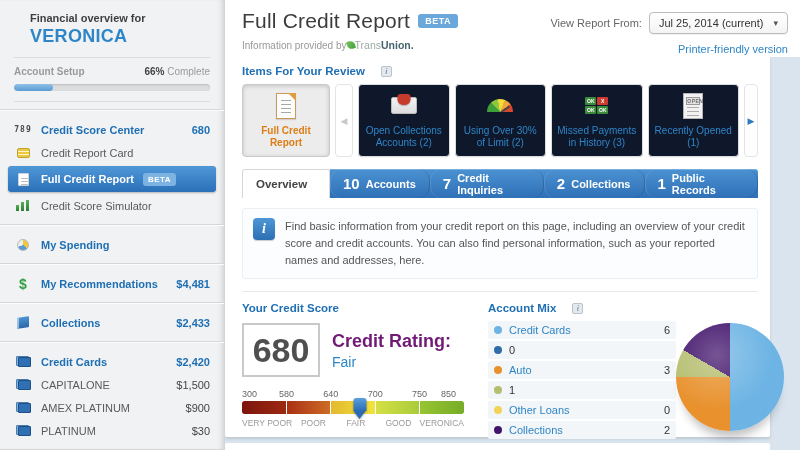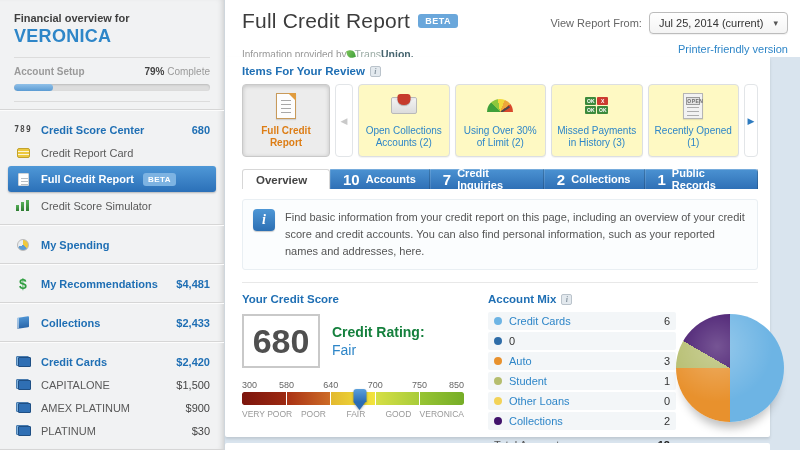--- a/index.html
+++ b/index.html
@@ -3,21 +3,21 @@
 <meta charset="utf-8">
 <style>
   * { box-sizing: border-box; margin: 0; padding: 0; }
   html,body { width:800px; height:450px; overflow:hidden; }
   body { font-family:"Liberation Sans", sans-serif; background:#d9e4ee; }
   .app { display:flex; width:800px; height:450px; }
 
   
   .sidebar { width:225px; flex:none; background:#f1f2f3; border-right:1px solid #cfd6dc;
              box-shadow: inset -5px 0 7px -5px rgba(0,0,0,.22); padding-top:8px; }
-  .sb-head { padding:4px 14px 2px; }
+  .sb-head { padding:4px 30px 2px; }
   .sb-eyebrow { font-size:11px; font-weight:bold; color:#3f3f3f; }
   .sb-name { font-size:18px; font-weight:bold; color:#2e86c8; margin-top:2px; letter-spacing:.3px; }
   .sb-setup { margin:8px 14px 0; border-top:1px solid #dcdcdc; border-bottom:1px solid #dcdcdc; padding:8px 0 10px; }
   .sb-setup-row { display:flex; justify-content:space-between; font-size:10px; }
   .sb-setup-label { color:#9a9a9a; font-weight:bold; }
   .sb-setup-pct { color:#444; font-weight:bold; }
   .sb-setup-word { color:#9a9a9a; font-weight:normal; }
   .progress-track { height:7px; background:#dddddd; border-radius:4px; margin-top:7px; overflow:hidden;
                     box-shadow: inset 0 1px 2px rgba(0,0,0,.15); }
   .progress-fill { height:100%; background:linear-gradient(#8fc0e8,#5b9bd3); border-radius:4px; }
@@ -55,49 +55,49 @@
                      background:#2f6fb4; border:1px solid #1f4f84; border-radius:1px; }
 
   
   .main { flex:1; display:flex; flex-direction:column; background:#d9e4ee; overflow:hidden; }
   .header-band { background:#fff; height:57px; flex:none; display:flex; justify-content:space-between;
                  padding:9px 12px 0 17px; }
   .page-title-row { display:flex; align-items:flex-start; gap:8px; }
   .page-title { font-size:21px; color:#3c3c3c; letter-spacing:.2px; }
   .beta-badge { background:#6aa7db; color:#fff; font-size:9px; font-weight:bold; padding:2px 7px;
                 border-radius:3px; letter-spacing:.5px; margin-top:5px; }
-  .provided { font-size:10px; color:#999; margin-top:15px; display:flex; align-items:center; }
+  .provided { font-size:10px; color:#999; margin-top:6px; display:flex; align-items:center; }
   .tu-mark { width:8px; height:8px; background:linear-gradient(135deg,#7cc35a,#3fa03a); border-radius:0 60% 0 60%;
              transform:rotate(-15deg); }
   .tu-trans { color:#9aaba4; font-size:10.5px; }
   .tu-union { color:#47656f; font-size:10.5px; font-weight:bold; }
   .head-right { text-align:right; padding-top:3px; }
   .view-row { display:flex; align-items:center; justify-content:flex-end; gap:7px; }
   .view-label { font-size:11px; color:#666; }
   .date-select { display:flex; align-items:center; gap:10px; border:1px solid #bcbcbc; border-radius:4px;
                  background:linear-gradient(#ffffff,#f4f4f4); padding:4px 9px; font-size:11px; color:#333;
                  box-shadow:0 1px 1px rgba(0,0,0,.06); cursor:pointer; }
   .caret { font-size:9px; color:#555; }
   .printer-link { display:inline-block; margin-top:9px; font-size:11px; color:#2e86c8; cursor:pointer; }
 
   .content-card { background:#fff; margin-right:30px; height:380px; flex:none; padding:2px 12px 0 17px;
                   border-radius:0 0 2px 2px; box-shadow:0 2px 3px rgba(0,0,0,.12); }
   .next-card { background:#fff; margin:6px 30px 0 0; padding:5px 17px 0; height:20px;
                border-radius:2px 2px 0 0; }
   .next-heading { font-size:12px; font-weight:bold; color:#1f6fb4; }
 
-  .sec-head { display:flex; align-items:center; gap:5px; font-size:11.5px; font-weight:bold; color:#1f6fb4; }
+  .sec-head { display:flex; align-items:center; gap:16px; font-size:11.5px; font-weight:bold; color:#1f6fb4; }
   .mini-info { width:11px; height:11px; flex:none; border:1px solid #bac3cb; background:#e3e9ee; color:#8a97a2;
                font-family:"Liberation Serif",serif; font-style:italic; font-size:8px; font-weight:bold;
                text-align:center; line-height:10px; border-radius:2px; cursor:pointer; }
 
   
   .review-head { margin-top:6px; }
   .carousel { display:flex; gap:5px; margin-top:7px; height:73px; }
-  .rv-card { background:#fef9c3; border:1px solid #dcdfe2; border-radius:4px; box-shadow:0 1px 1px rgba(0,0,0,.05);
+  .rv-card { background:#0f172a; border:1px solid #dcdfe2; border-radius:4px; box-shadow:0 1px 1px rgba(0,0,0,.05);
              display:flex; flex-direction:column; align-items:center; justify-content:center; gap:5px;
              padding:4px 4px; cursor:pointer; flex:1; }
   .rv-card.selected { flex:none; width:88px; background:#ececec; border-color:#c9c9c9;
                       box-shadow:inset 0 1px 4px rgba(0,0,0,.18); }
   .rv-label { font-size:10px; line-height:1.25; text-align:center; color:#2e86c8; }
   .rv-card.selected .rv-label { color:#dd7d15; font-weight:bold; }
   .rv-arrow { flex:none; background:#fff; border:1px solid #e2e5e8; border-radius:4px; display:flex;
               align-items:center; justify-content:center; cursor:pointer; }
   .rv-arrow.left { width:18px; color:#c9c9c9; font-size:9px; }
   .rv-arrow.right { width:14px; color:#2e7bbf; font-size:9px; }
@@ -126,55 +126,55 @@
   .ok-red { background:#cc3b30; }
   .ic-open { position:relative; width:20px; height:26px; background:#f2f2f2; border:1px solid #b5b5b5;
              box-shadow:0 1px 1px rgba(0,0,0,.1); }
   .ic-open::after { content:""; position:absolute; left:3px; right:3px; top:13px; height:10px;
                     background:repeating-linear-gradient(to bottom,#adadad 0 1px,transparent 1px 4px); }
   .open-stamp { position:absolute; top:3px; left:2px; right:2px; height:8px; border:1px solid #9a9a9a;
                 background:#e2e2e2; font-size:5px; font-weight:bold; color:#6e6e6e; text-align:center;
                 line-height:7px; letter-spacing:.5px; }
 
   
-  .tabs { display:flex; margin-top:12px; height:20px; }
+  .tabs { display:flex; margin-top:12px; height:29px; }
   .tab-overview { flex:none; width:88px; background:#fff; border:1px solid #d7d7d7; border-bottom:none;
                   border-radius:3px 3px 0 0; display:flex; align-items:center; padding-left:13px;
                   font-size:11.5px; font-weight:bold; color:#444; position:relative; z-index:2; cursor:pointer; }
   .tab-bar { flex:1; display:flex; background:linear-gradient(#4b92d2,#2f70b6); border-radius:0 3px 0 0;
              box-shadow:inset 0 1px 0 rgba(255,255,255,.25); }
   .tab { display:flex; align-items:center; gap:6px; padding:0 13px; color:#fff; cursor:pointer;
-         border-right:1px solid rgba(0,0,0,.18); box-shadow:inset 1px 0 0 rgba(255,255,255,.12); }
+         border-right:1px solid rgba(0,0,0,.18); box-shadow:inset 1px 0 0 rgba(255,255,255,.12);border-radius:12px; }
   .tab-num { font-size:15px; font-weight:bold; }
   .tab-label { font-size:11px; font-weight:bold; }
 
   
   .info-banner { display:flex; gap:10px; margin-top:10px; padding:9px 10px; background:#fbfdfe;
                  border:1px solid #e9eff3; border-radius:3px; }
   .info-icon { flex:none; width:22px; height:22px; border-radius:4px; background:linear-gradient(#4e97d6,#2c6fb3);
                color:#fff; font-family:"Liberation Serif",serif; font-style:italic; font-weight:bold;
                font-size:14px; display:flex; align-items:center; justify-content:center;
                box-shadow:0 1px 1px rgba(0,0,0,.2); }
   .info-text { font-size:11px; color:#555; line-height:1.55; max-width:480px; }
   .hr { border-top:1px solid #e8e8e8; margin:12px 0 10px; }
 
   
   .cols { display:flex; }
   .col-score { flex:none; width:228px; }
   .score-row { display:flex; gap:12px; margin-top:9px; align-items:center; }
   .score-box { width:78px; height:54px; border:2px solid #c9c9c9; background:#fff; display:flex;
                align-items:center; justify-content:center; font-size:34px; font-weight:bold; color:#4f4f4f; }
-  .rating-label { font-size:14px; font-weight:bold; color:#15803d; }
+  .rating-label { font-size:18px; font-weight:bold; color:#701a75; }
   .rating-value { font-size:14px; color:#2e86c8; margin-top:2px; }
   .gauge { position:relative; margin-top:12px; width:222px; }
   .gauge-ticks { position:relative; height:12px; font-size:9px; color:#666; }
   .gtick { position:absolute; transform:translateX(-50%); }
   .gtick.t0 { left:0; transform:none; }
   .gtick.t1 { left:20%; } .gtick.t2 { left:40%; } .gtick.t3 { left:60%; } .gtick.t4 { left:80%; }
-  .gtick.t5 { left:auto; right:0; transform:none; }
+  .gtick.t5 { left:auto; right:8px; transform:none; }
   .gauge-bar { display:flex; height:13px; gap:1px; border-radius:2px; overflow:hidden; }
   .gseg { flex:1; }
   .gseg.s1 { background:linear-gradient(90deg,#7c150d,#9c2911); border-radius:2px 0 0 2px; }
   .gseg.s2 { background:linear-gradient(90deg,#a93114,#cd6b26); }
   .gseg.s3 { background:linear-gradient(90deg,#e3b92f,#f2e43c); }
   .gseg.s4 { background:linear-gradient(90deg,#d6df45,#a8cc3a); }
   .gseg.s5 { background:linear-gradient(90deg,#97c433,#76ad27); border-radius:0 2px 2px 0; }
   .gauge-marker { position:absolute; top:9px; width:13px; transform:translateX(-50%); z-index:2;
                   filter:drop-shadow(0 1px 1px rgba(0,0,0,.3)); }
   .gauge-marker::before { content:""; display:block; width:13px; height:13px;
@@ -209,21 +209,21 @@
 <div class="app">
 
   <div class="sidebar">
     <div class="sb-head">
       <div class="sb-eyebrow">Financial overview for</div>
       <div class="sb-name">VERONICA</div>
     </div>
     <div class="sb-setup">
       <div class="sb-setup-row">
         <span class="sb-setup-label">Account Setup</span>
-        <span class="sb-setup-pct"><span>79%</span>
+        <span class="sb-setup-pct"><span>66%</span>
           <span class="sb-setup-word">Complete</span></span>
       </div>
       <div class="progress-track">
         <div class="progress-fill" style="width: 20%;"></div>
       </div>
     </div>
 
     <div class="sb-divider"></div>
 
     <div class="sb-row sb-link">
@@ -476,21 +476,20 @@
                 <span class="mix-dot" style="background: rgb(47, 109, 168);"></span>
                 <span class="mix-val">0</span>
               </div>
               <div class="mix-row">
                 <span class="mix-dot" style="background: rgb(232, 145, 45);"></span>
                 <span class="mix-label">Auto</span>
                 <span class="mix-val">3</span>
               </div>
               <div class="mix-row">
                 <span class="mix-dot" style="background: rgb(181, 189, 110);"></span>
-                <span class="mix-label">Student</span>
                 <span class="mix-val">1</span>
               </div>
               <div class="mix-row">
                 <span class="mix-dot" style="background: rgb(242, 210, 87);"></span>
                 <span class="mix-label">Other Loans</span>
                 <span class="mix-val">0</span>
               </div>
               <div class="mix-row">
                 <span class="mix-dot" style="background: rgb(65, 19, 107);"></span>
                 <span class="mix-label">Collections</span>

